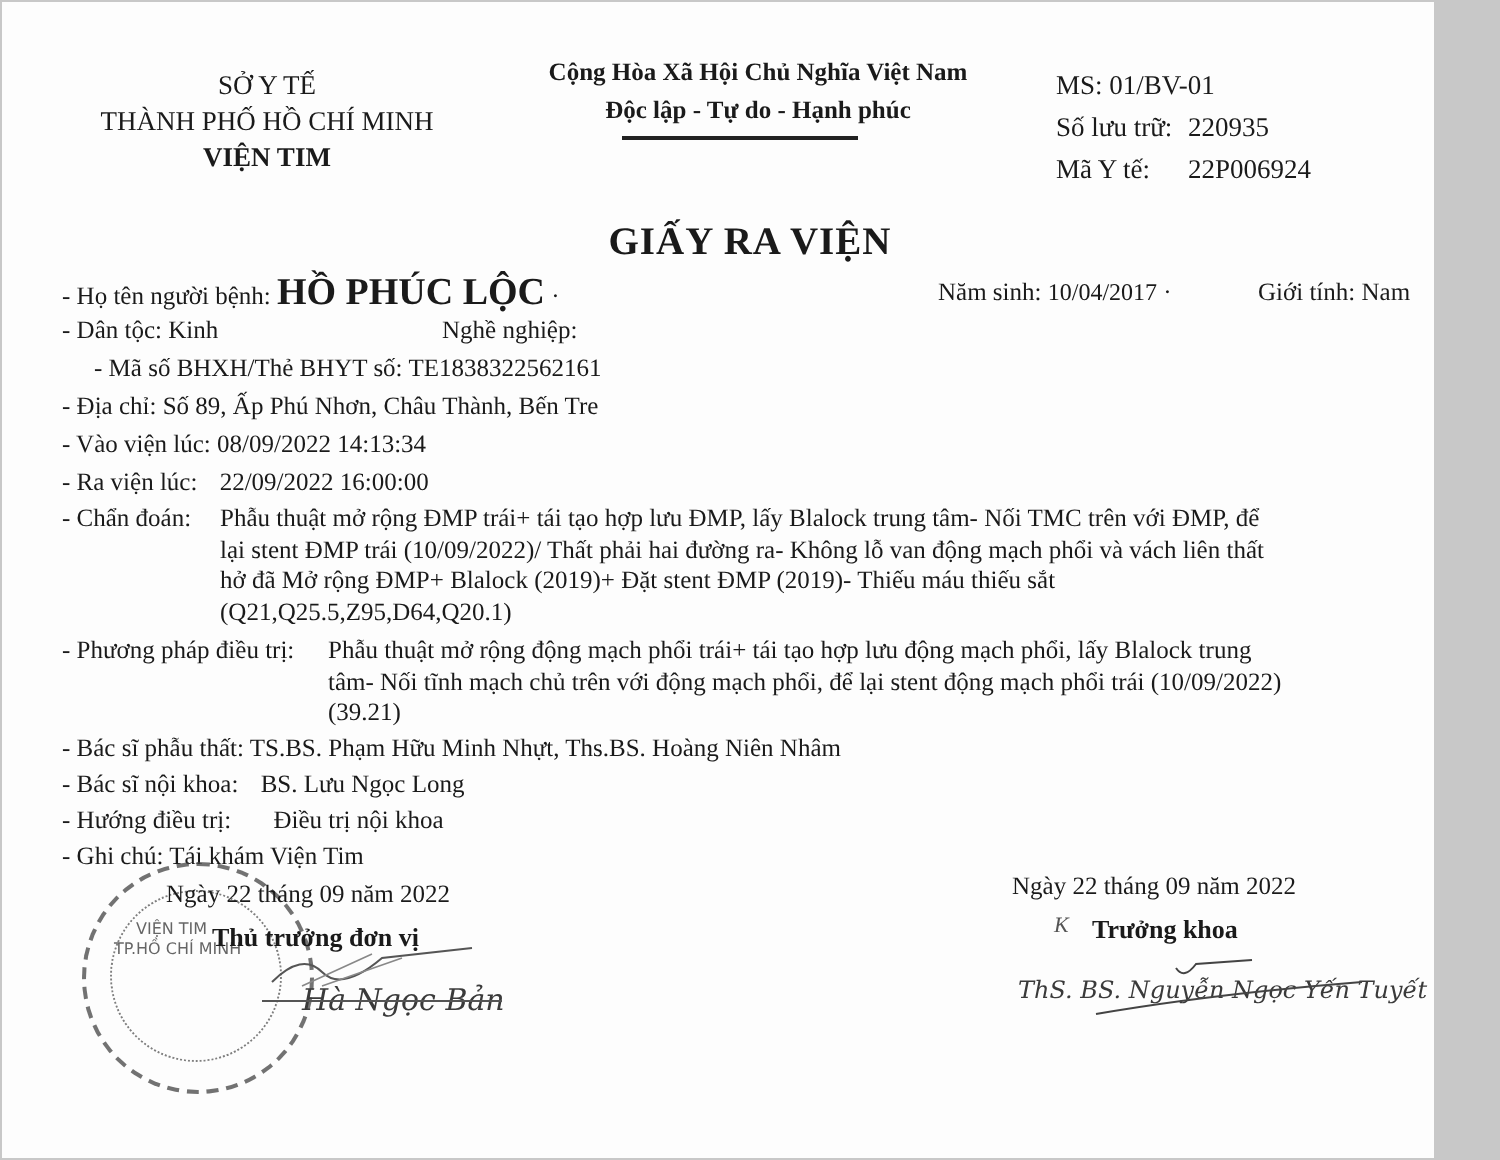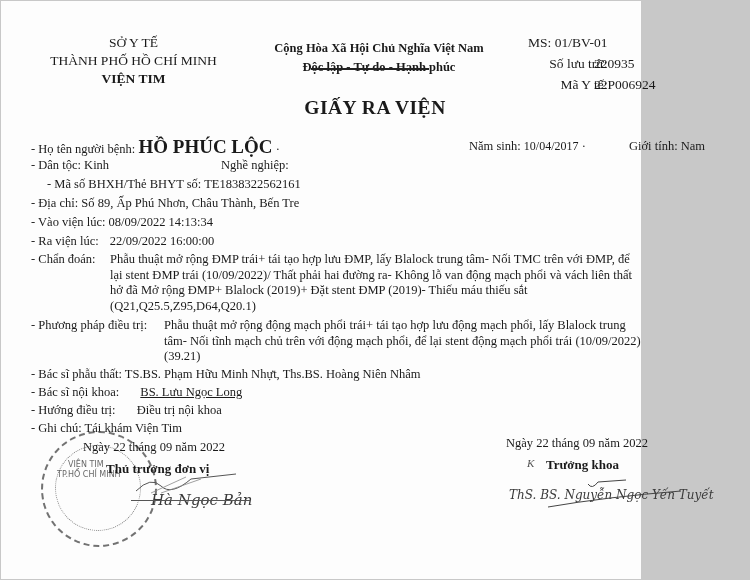--- a/index.html
+++ b/index.html
@@ -2,35 +2,35 @@
 <html><head>
 <meta charset="utf-8">
 <style>
   html, body { margin: 0; padding: 0; }
   body {
     width: 750px; height: 580px; background: #c8c8c8;
     font-family: "Liberation Serif", "DejaVu Serif", serif; color: #1a1a1a;
     position: relative; overflow: hidden;
   }
   .page {
-    position: absolute; left: 1px; top: 1px; width: 640px; height: 578px;
+    position: absolute; left: 1px; top: 1px; width: 716px; height: 578px;
     background: #fdfdfd; box-sizing: border-box;
   }
   .abs { position: absolute; white-space: nowrap; }
   .hdr-left { left: 0; top: 33px; width: 265px; text-align: center; font-size: 13.5px; line-height: 18px; }
   .hdr-left .bold { font-weight: bold; }
   .khoa { left: 38px; top: 88px; font-size: 13.5px; }
   .khoa .val { margin-left: 30px; }
-  .hdr-mid { left: 253px; top: 38px; width: 250px; text-align: center; font-size: 12.5px; line-height: 19px; font-weight: bold; }
+  .hdr-mid { left: 253px; top: 26px; width: 250px; text-align: center; font-size: 12.5px; line-height: 19px; font-weight: bold; }
   .hdr-mid .motto { display: inline-block; }
   .motto-line { position: absolute; left: 310px; top: 67px; width: 118px; height: 1.5px; background: #222; }
   .hdr-right { left: 527px; top: 31px; font-size: 13.5px; line-height: 21px; }
   .hdr-right .row span.v { position: absolute; left: 66px; }
-  .hdr-right .row { position: relative; height: 21px; text-align: right; }
-  .title { left: 0; width: 748px; top: 96px; text-align: center; font-size: 19.5px; font-weight: bold; letter-spacing: 0.5px; }
+  .hdr-right .row { position: relative; height: 21px; }
+  .title { left: 0; width: 748px; top: 110px; text-align: center; font-size: 19.5px; font-weight: bold; letter-spacing: 0.5px; }
   .f { font-size: 12.5px; line-height: 15.5px; }
   .f .b { font-weight: bold; font-size: 19px; }
   .sig { font-size: 12.5px; }
   .sig-bold { font-weight: bold; font-size: 13px; }
   .script { font-family: "DejaVu Serif", serif; font-style: italic; color: #3a3a3a; }
   .stamp { position: absolute; left: 40px; top: 430px; width: 112px; height: 112px; border: 2px dashed #444; border-radius: 50%; opacity: 0.75; }
   .stamp-inner { position: absolute; left: 12px; top: 12px; width: 84px; height: 84px; border: 1px dotted #555; border-radius: 50%; }
   .stamp-t1 { position: absolute; left: 25px; top: 27px; font-size: 8px; color: #333; font-family: "DejaVu Sans", sans-serif; }
   .stamp-t2 { position: absolute; left: 14px; top: 37px; font-size: 8px; color: #333; font-family: "DejaVu Sans", sans-serif; }
 </style>
@@ -114,21 +114,21 @@
     <div>tâm- Nối tĩnh mạch chủ trên với động mạch phổi, để lại stent động mạch phổi trái (10/09/2022)</div>
     <div>(39.21)</div>
   </div>
 
   <div class="abs f" style="left:30px; top:366px;">
     <span>- Bác sĩ phẫu thất:</span>
     <span>TS.BS. Phạm Hữu Minh Nhựt, Ths.BS. Hoàng Niên Nhâm</span>
   </div>
   <div class="abs f" style="left:30px; top:384px;">
     <span>- Bác sĩ nội khoa:</span>
-    <span style="margin-left:18px;text-decoration:underline;">BS. Lưu Ngọc Long</span>
+    <span style="margin-left:8px;">BS. Lưu Ngọc Long</span>
   </div>
   <div class="abs f" style="left:30px; top:402px;">
     <span>- Hướng điều trị:</span>
     <span style="margin-left:18px;">Điều trị nội khoa</span>
   </div>
   <div class="abs f" style="left:30px; top:420px;">
     <span>- Ghi chú:</span>
     <span>Tái khám Viện Tim</span>
   </div>
 

